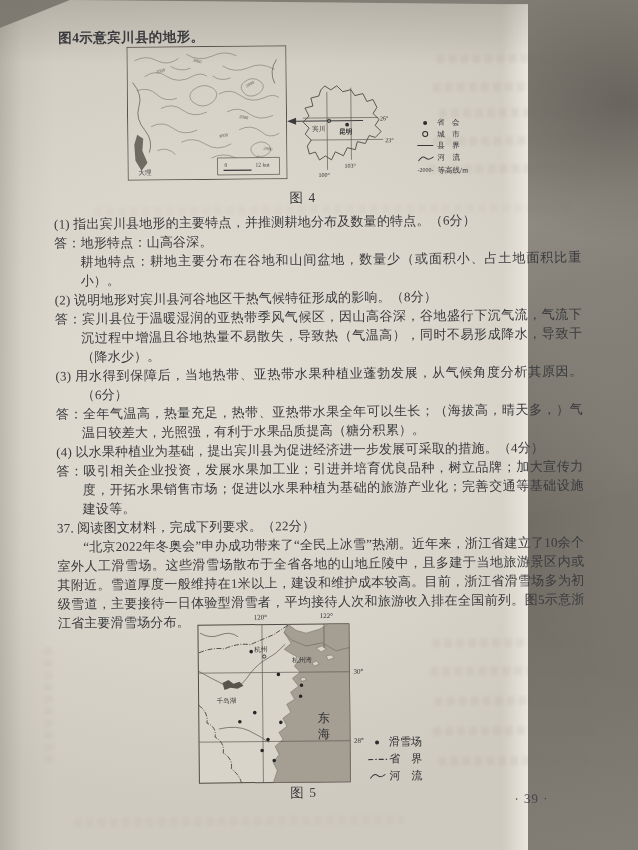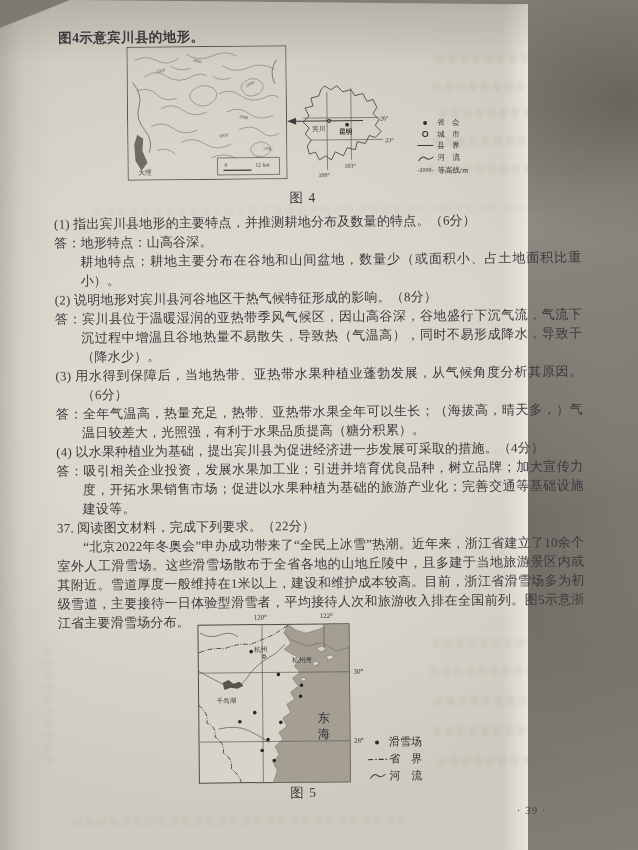--- a/index.html
+++ b/index.html
@@ -58,21 +58,21 @@
   .lsym{width:24px;display:flex;align-items:center;justify-content:center;flex:0 0 24px;}
   .sym-dot-filled{width:4px;height:4px;border-radius:50%;background:#2c2c2c;}
   .sym-dot-open{width:4px;height:4px;border-radius:50%;border:.8px solid #2c2c2c;background:transparent;}
   .sym-line{width:16px;border-top:1px solid #3a3a3a;}
   .sym-contour{font-size:6px;color:#3a3a3a;white-space:nowrap;}
   .ltext{white-space:nowrap;text-align:right;}
   .sea-label{
     width:12px;font-size:12px;line-height:16px;text-align:center;color:#2e2e30;
     word-break:break-all;
   }
-  .page-num{font-size:11px;letter-spacing:1px;color:#45454a;text-align:center;margin-top:13px;}
+  .page-num{font-size:13px;letter-spacing:1px;color:#45454a;text-align:center;}
   svg text{font-family:"Liberation Serif","DejaVu Serif",serif;}
 </style>
 </head>
 <body>
 
 <div class="photo">
   <div class="page">
     <div class="page-inner">
 
       <div class="ghost" style="left:440px;top:56px;width:150px"></div>

